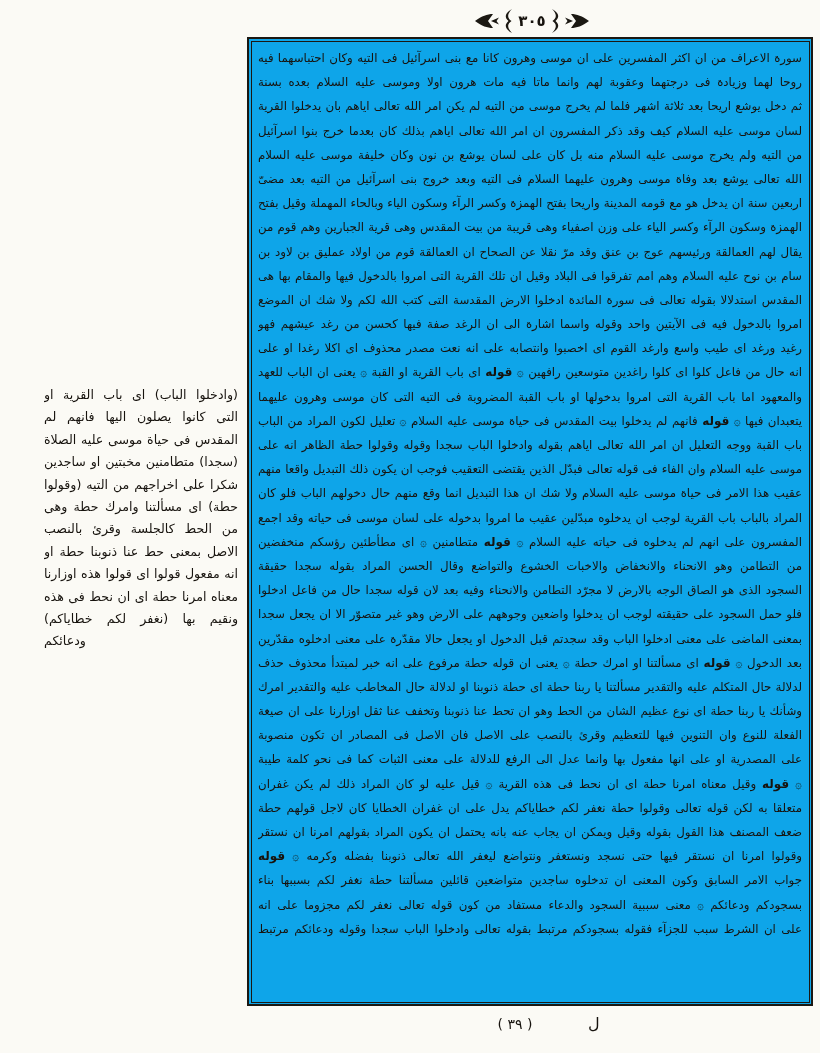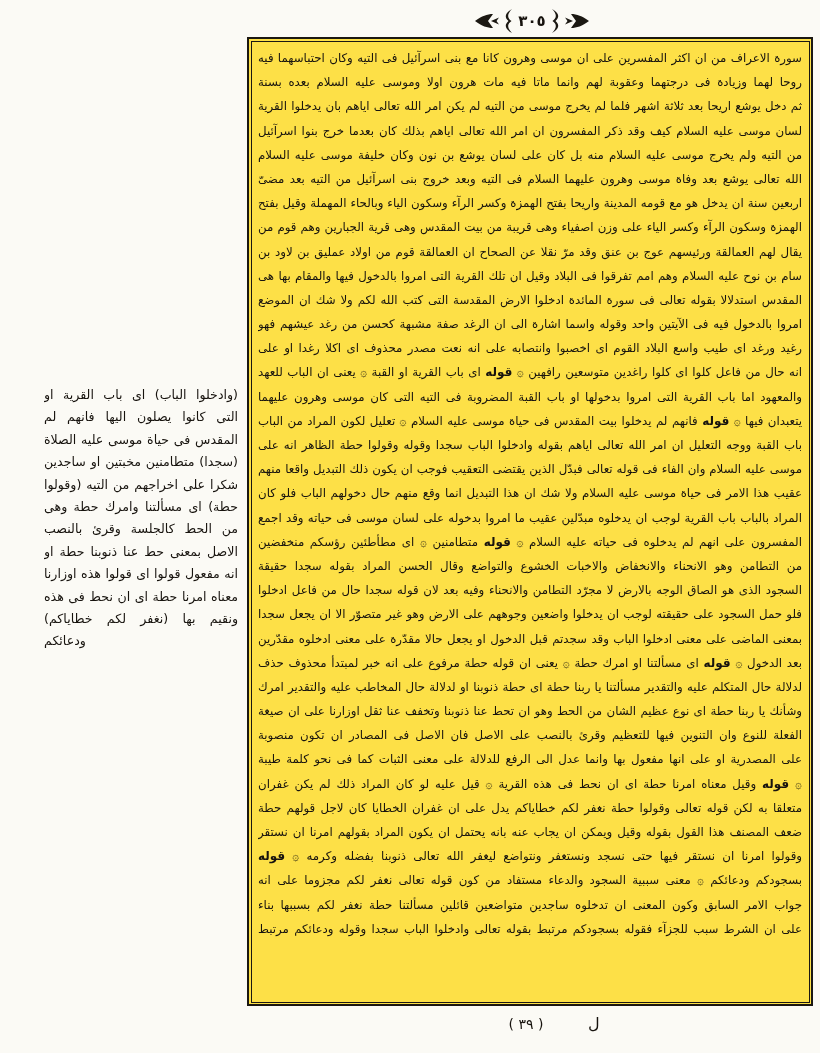--- a/index.html
+++ b/index.html
@@ -16,21 +16,21 @@
     position:absolute; top:6px; left:452px; width:160px; height:30px;
     display:flex; align-items:center; justify-content:center; gap:0;
     direction:ltr;
   }
   .orn-flip { transform:scaleX(-1); }
   .page-num { font-size:15px; font-weight:bold; letter-spacing:2px; padding:0 2px; }
 
   
   .frame {
     position:absolute; left:247px; top:37px; width:566px; height:969px;
-    border:2.5px solid #1b1812; box-sizing:border-box; background:#fde047;
+    border:2.5px solid #1b1812; box-sizing:border-box; background:#0ea5e9;
   }
   .frame-inner {
     position:absolute; inset:1.5px; border:1px solid #1b1812;
   }
   .main-text {
     position:absolute; inset:0; padding:7px 9px 5px 9px;
     direction:rtl;
   }
   .tline {
     font-size:11.8px;
@@ -45,21 +45,21 @@
     direction:rtl;
   }
   .mline {
     font-size:12.6px; line-height:22.4px; height:22.4px; overflow:hidden;
     text-align:justify; text-align-last:justify;margin-left:36px;
   }
   .mline:last-child { text-align-last:left; }
 
   
   .quire {
-    position:absolute; top:1016px; left:491px; width:70px;
+    position:absolute; top:1016px; left:480px; width:70px;
     text-align:center; font-size:14px; direction:rtl;
   }
   .catchword {
     position:absolute; top:1014px; left:588px;
     font-size:16px;
   }
 </style>
 </head>
 <body>
 
@@ -84,22 +84,22 @@
       <div class="tline">روحا لهما وزيادة فى درجتهما وعقوبة لهم وانما ماتا فيه مات هرون اولا وموسى عليه السلام بعده بسنة</div>
       <div class="tline">ثم دخل يوشع اريحا بعد ثلاثة اشهر فلما لم يخرج موسى من التيه لم يكن امر الله تعالى اياهم بان يدخلوا القرية على</div>
       <div class="tline">لسان موسى عليه السلام كيف وقد ذكر المفسرون ان امر الله تعالى اياهم بذلك كان بعدما خرج بنوا اسرآئيل</div>
       <div class="tline">من التيه ولم يخرج موسى عليه السلام منه بل كان على لسان يوشع بن نون وكان خليفة موسى عليه السلام فامر</div>
       <div class="tline">الله تعالى يوشع بعد وفاة موسى وهرون عليهما السلام فى التيه وبعد خروج بنى اسرآئيل من التيه بعد مضىّ</div>
       <div class="tline">اربعين سنة ان يدخل هو مع قومه المدينة واريحا بفتح الهمزة وكسر الرآء وسكون الياء وبالحاء المهملة وقيل بفتح</div>
       <div class="tline">الهمزة وسكون الرآء وكسر الياء على وزن اصفياء وهى قريبة من بيت المقدس وهى قرية الجبارين وهم قوم من بقايا عاد</div>
       <div class="tline">يقال لهم العمالقة ورئيسهم عوج بن عنق وقد مرّ نقلا عن الصحاح ان العمالقة قوم من اولاد عمليق بن لاود بن ارم بن</div>
       <div class="tline">سام بن نوح عليه السلام وهم امم تفرقوا فى البلاد وقيل ان تلك القرية التى امروا بالدخول فيها والمقام بها هى بيت</div>
       <div class="tline">المقدس استدلالا بقوله تعالى فى سورة المائدة ادخلوا الارض المقدسة التى كتب الله لكم ولا شك ان الموضع الذى</div>
-      <div class="tline">امروا بالدخول فيه فى الآيتين واحد وقوله واسما اشارة الى ان الرغد صفة مشبهة كحسن من رغد عيشهم فهو</div>
-      <div class="tline">رغيد ورغد اى طيب واسع البلاد القوم اى اخصبوا وانتصابه على انه نعت مصدر محذوف اى اكلا رغدا او على</div>
+      <div class="tline">امروا بالدخول فيه فى الآيتين واحد وقوله واسما اشارة الى ان الرغد صفة فيها كحسن من رغد عيشهم فهو</div>
+      <div class="tline">رغيد ورغد اى طيب واسع وارغد القوم اى اخصبوا وانتصابه على انه نعت مصدر محذوف اى اكلا رغدا او على</div>
       <div class="tline">انه حال من فاعل كلوا اى كلوا راغدين متوسعين رافهين ۞ <span class="lemma">قوله</span> اى باب القرية او القبة ۞ يعنى ان الباب للعهد</div>
       <div class="tline">والمعهود اما باب القرية التى امروا بدخولها او باب القبة المضروبة فى التيه التى كان موسى وهرون عليهما السلام</div>
       <div class="tline">يتعبدان فيها ۞ <span class="lemma">قوله</span> فانهم لم يدخلوا بيت المقدس فى حياة موسى عليه السلام ۞ تعليل لكون المراد من الباب</div>
       <div class="tline">باب القبة ووجه التعليل ان امر الله تعالى اياهم بقوله وادخلوا الباب سجدا وقوله وقولوا حطة الظاهر انه على لسان</div>
       <div class="tline">موسى عليه السلام وان الفاء فى قوله تعالى فبدّل الذين يقتضى التعقيب فوجب ان يكون ذلك التبديل واقعا منهم</div>
       <div class="tline">عقيب هذا الامر فى حياة موسى عليه السلام ولا شك ان هذا التبديل انما وقع منهم حال دخولهم الباب فلو كان</div>
       <div class="tline">المراد بالباب باب القرية لوجب ان يدخلوه مبدّلين عقيب ما امروا بدخوله على لسان موسى فى حياته وقد اجمع</div>
       <div class="tline">المفسرون على انهم لم يدخلوه فى حياته عليه السلام ۞ <span class="lemma">قوله</span> متطامنين ۞ اى مطأطئين رؤسكم منخفضين</div>
       <div class="tline">من التطامن وهو الانحناء والانخفاض والاخبات الخشوع والتواضع وقال الحسن المراد بقوله سجدا حقيقة</div>
       <div class="tline">السجود الذى هو الصاق الوجه بالارض لا مجرّد التطامن والانحناء وفيه بعد لان قوله سجدا حال من فاعل ادخلوا</div>
@@ -107,22 +107,22 @@
       <div class="tline">بمعنى الماضى على معنى ادخلوا الباب وقد سجدتم قبل الدخول او يجعل حالا مقدّرة على معنى ادخلوه مقدّرين السجود</div>
       <div class="tline">بعد الدخول ۞ <span class="lemma">قوله</span> اى مسألتنا او امرك حطة ۞ يعنى ان قوله حطة مرفوع على انه خبر لمبتدأ محذوف حذف</div>
       <div class="tline">لدلالة حال المتكلم عليه والتقدير مسألتنا يا ربنا حطة اى حطة ذنوبنا او لدلالة حال المخاطب عليه والتقدير امرك</div>
       <div class="tline">وشأنك يا ربنا حطة اى نوع عظيم الشان من الحط وهو ان تحط عنا ذنوبنا وتخفف عنا ثقل اوزارنا على ان صيغة</div>
       <div class="tline">الفعلة للنوع وان التنوين فيها للتعظيم وقرئ بالنصب على الاصل فان الاصل فى المصادر ان تكون منصوبة</div>
       <div class="tline">على المصدرية او على انها مفعول بها وانما عدل الى الرفع للدلالة على معنى الثبات كما فى نحو كلمة طيبة فيكونون</div>
       <div class="tline">۞ <span class="lemma">قوله</span> وقيل معناه امرنا حطة اى ان نحط فى هذه القرية ۞ قيل عليه لو كان المراد ذلك لم يكن غفران خطاياهم</div>
       <div class="tline">متعلقا به لكن قوله تعالى وقولوا حطة نغفر لكم خطاياكم يدل على ان غفران الخطايا كان لاجل قولهم حطة ولذلك</div>
       <div class="tline">ضعف المصنف هذا القول بقوله وقيل ويمكن ان يجاب عنه بانه يحتمل ان يكون المراد بقولهم امرنا ان نستقر</div>
       <div class="tline">وقولوا امرنا ان نستقر فيها حتى نسجد ونستغفر ونتواضع ليغفر الله تعالى ذنوبنا بفضله وكرمه ۞ <span class="lemma">قوله</span></div>
+      <div class="tline">جواب الامر السابق وكون المعنى ان تدخلوه ساجدين متواضعين قائلين مسألتنا حطة نغفر لكم بسببها بناء</div>
       <div class="tline">بسجودكم ودعائكم ۞ معنى سببية السجود والدعاء مستفاد من كون قوله تعالى نغفر لكم مجزوما على انه</div>
-      <div class="tline">جواب الامر السابق وكون المعنى ان تدخلوه ساجدين متواضعين قائلين مسألتنا حطة نغفر لكم بسببها بناء</div>
       <div class="tline">على ان الشرط سبب للجزآء فقوله بسجودكم مرتبط بقوله تعالى وادخلوا الباب سجدا وقوله ودعائكم مرتبط</div>
     </div>
 </div>
 
 <div class="margin-note" dir="rtl">
     <div class="mline">(وادخلوا الباب) اى باب القرية او القبة</div>
     <div class="mline">التى كانوا يصلون اليها فانهم لم يدخلوا بيت</div>
     <div class="mline">المقدس فى حياة موسى عليه الصلاة والسلام</div>
     <div class="mline">(سجدا) متطامنين مخبتين او ساجدين لله</div>
     <div class="mline">شكرا على اخراجهم من التيه (وقولوا</div>

